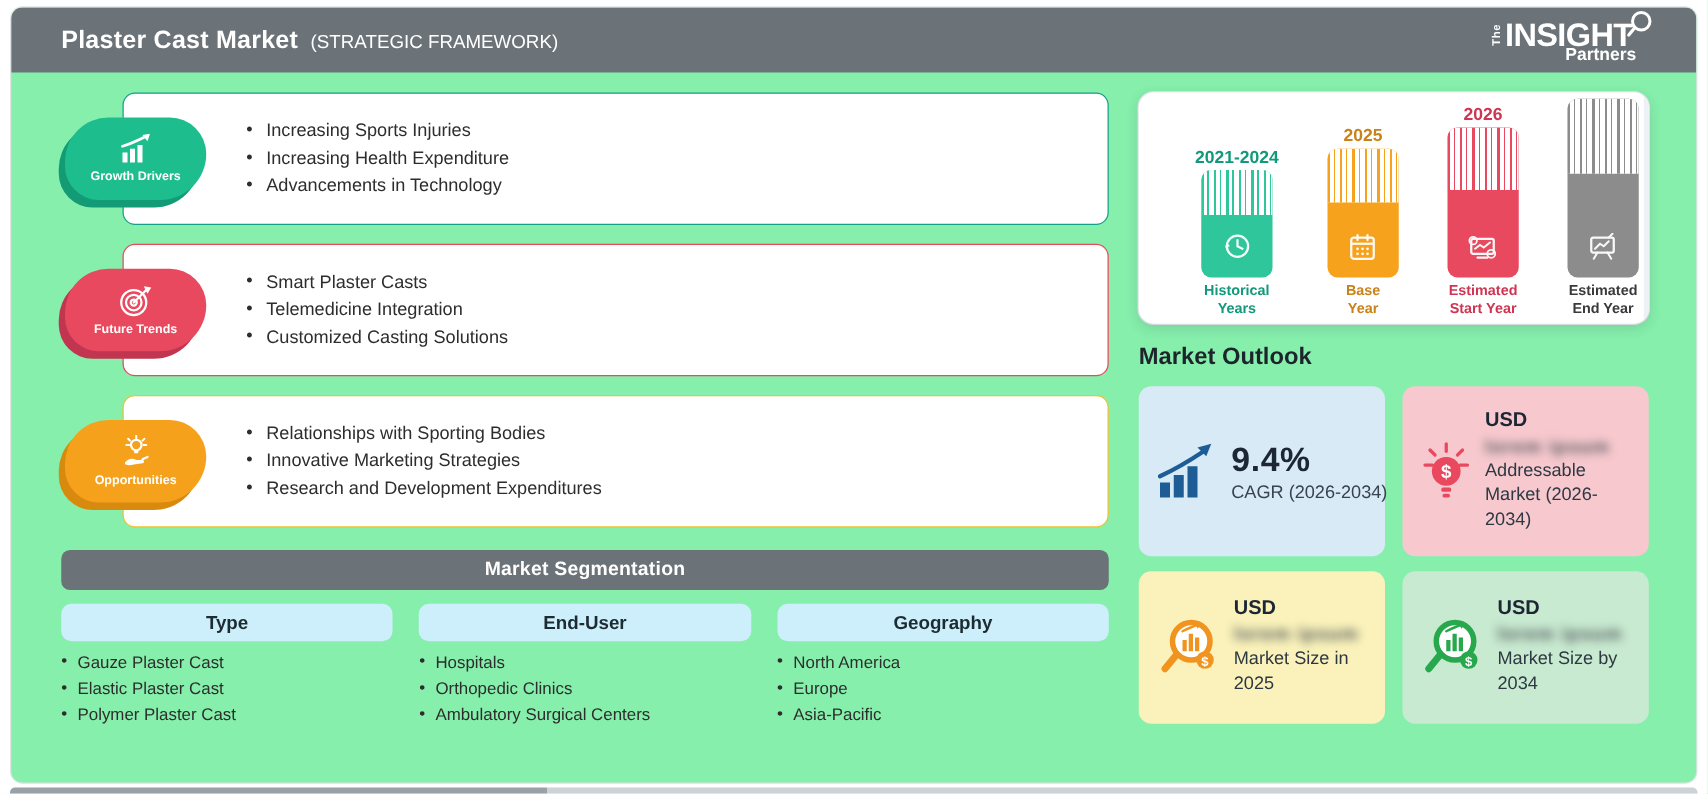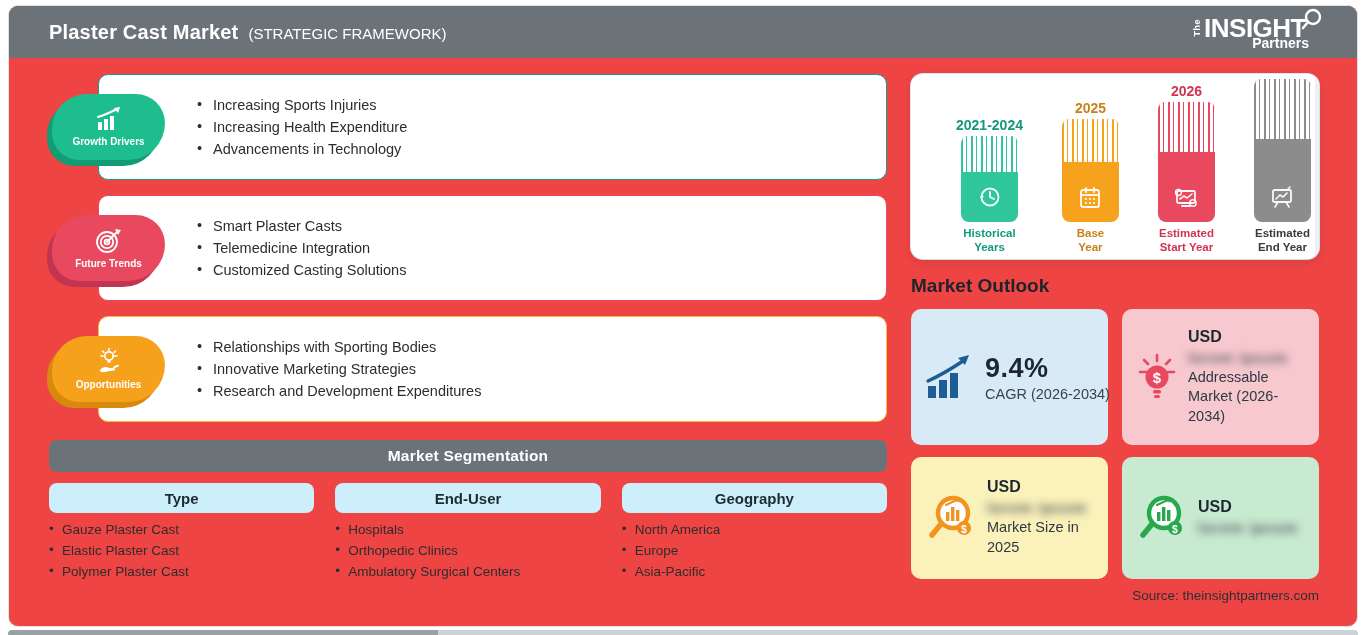--- a/index.html
+++ b/index.html
@@ -1,19 +1,19 @@
 <!DOCTYPE html>
 <html><head>
 <meta charset="utf-8">
 <style>
   * { margin:0; padding:0; box-sizing:border-box; }
   html,body { width:1366px; height:635px; background:#fdfdfd; font-family:"Liberation Sans", sans-serif; overflow:hidden; }
   .stage { position:relative; width:1366px; height:635px; background:#fff; }
 
-  .slide { position:absolute; left:8px; top:5px; width:1350px; height:622px; background:#ef4444;
+  .slide { position:absolute; left:8px; top:5px; width:1350px; height:622px; background:#86efac;
            border-radius:10px; border:1px solid #dfe3e6; overflow:hidden; }
 
   
   .hdr { height:52px; background:#6b7278; display:flex; align-items:center; justify-content:space-between; padding:0 34px 0 40px; }
   .hdr-title { color:#fff; display:flex; align-items:baseline; gap:10px; }
   .t-main { font-size:20px; font-weight:700; letter-spacing:.2px; }
   .t-sub  { font-size:15px; font-weight:400; }
   .logo { color:#fff; line-height:1; position:relative; }
   .logo-row { display:flex; align-items:center; }
   .logo-the { writing-mode:vertical-rl; transform:rotate(180deg); font-size:9px; font-weight:700; letter-spacing:.5px; margin-right:2px; }
@@ -392,23 +392,23 @@
             <rect x="31" y="18" width="3.4" height="11" fill="#27a84c"></rect>
             <path d="M21 13 C 25 11, 29 9, 33 8" fill="none" stroke="#27a84c" stroke-width="2" stroke-linecap="round"></path>
             <path d="M31 6 L36 7 L33 11 Z" fill="#27a84c"></path>
             <line x1="16" y1="32" x2="7" y2="43" stroke="#27a84c" stroke-width="5.5" stroke-linecap="round"></line>
             <circle cx="39" cy="36" r="7" fill="#27a84c"></circle>
             <text x="39" y="40.5" text-anchor="middle" font-family="Liberation Sans, sans-serif" font-size="10.5" font-weight="bold" fill="#fff">$</text>
           </svg>
           <div class="card-text">
             <span class="usd">USD</span>
             <span class="blurred">lorem ipsum</span>
-          </div>
-        </div>
-      </div>
-
-      <div class="source">Source: theinsightpartners.com</div>
+            <span class="card-label">Market Size by 2034</span>
+          </div>
+        </div>
+      </div>
+
     </div>
   </div>
 </div>
 
 <div class="next-strip"></div>
 </div>
 
 </body></html>

